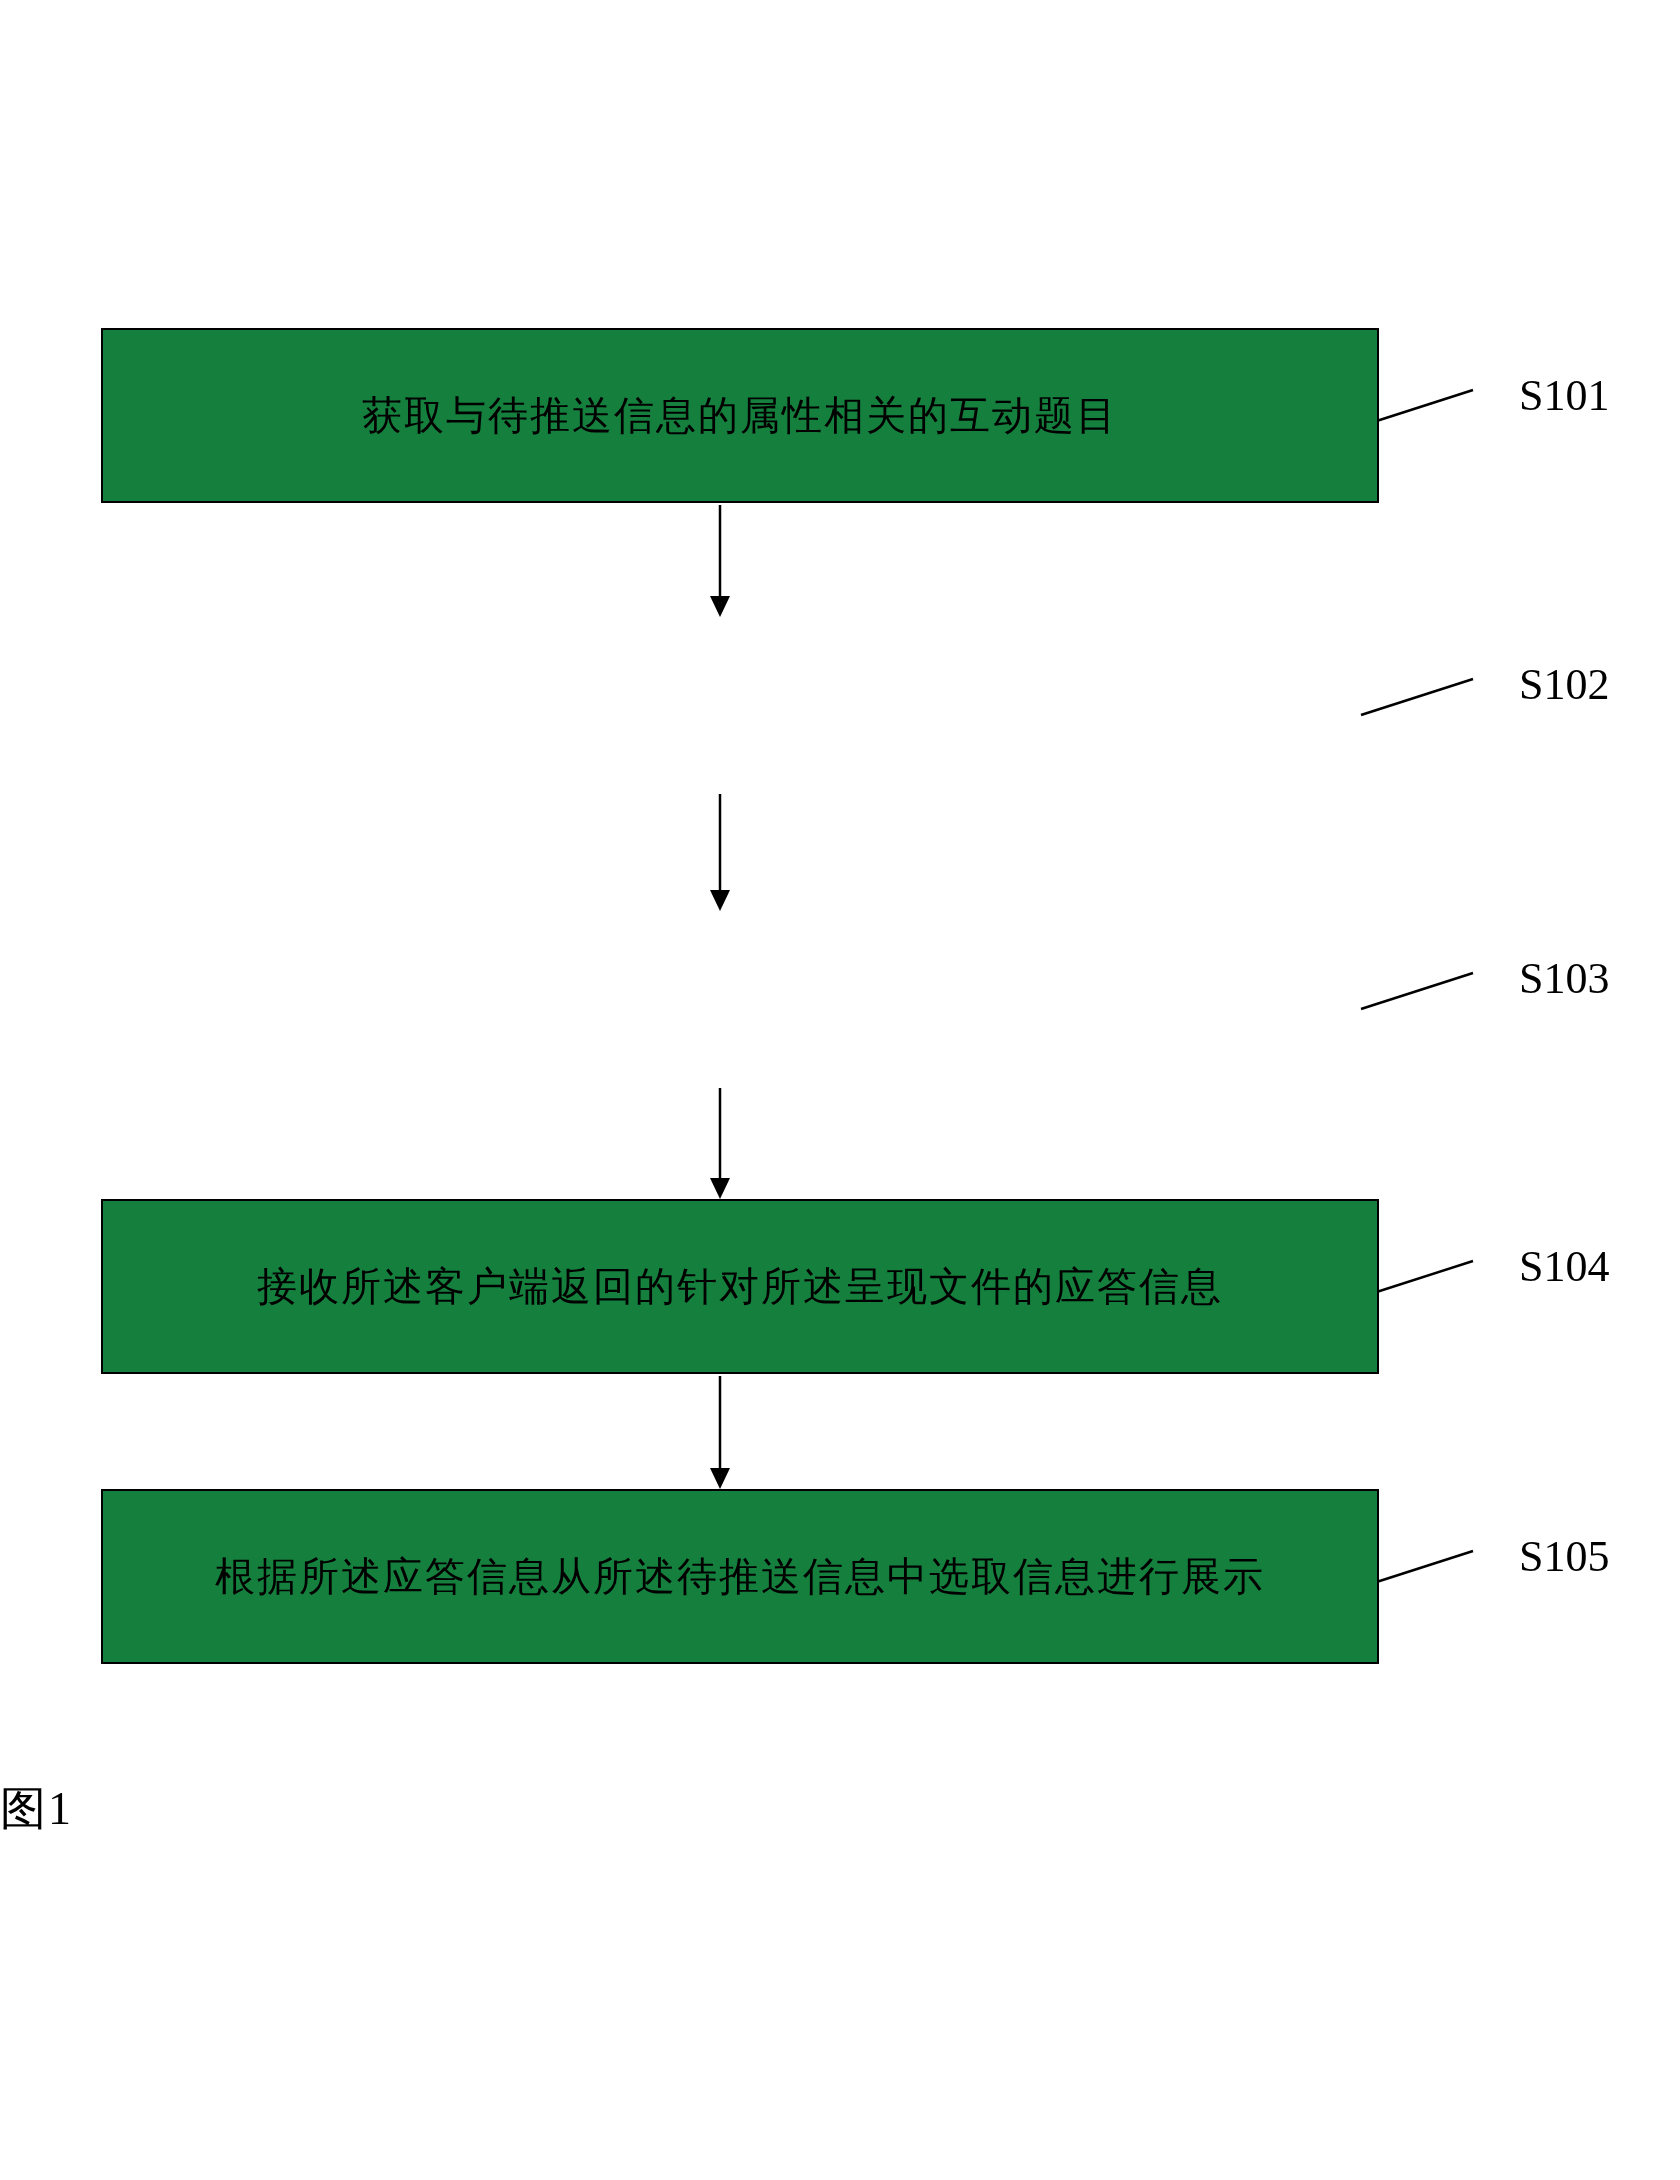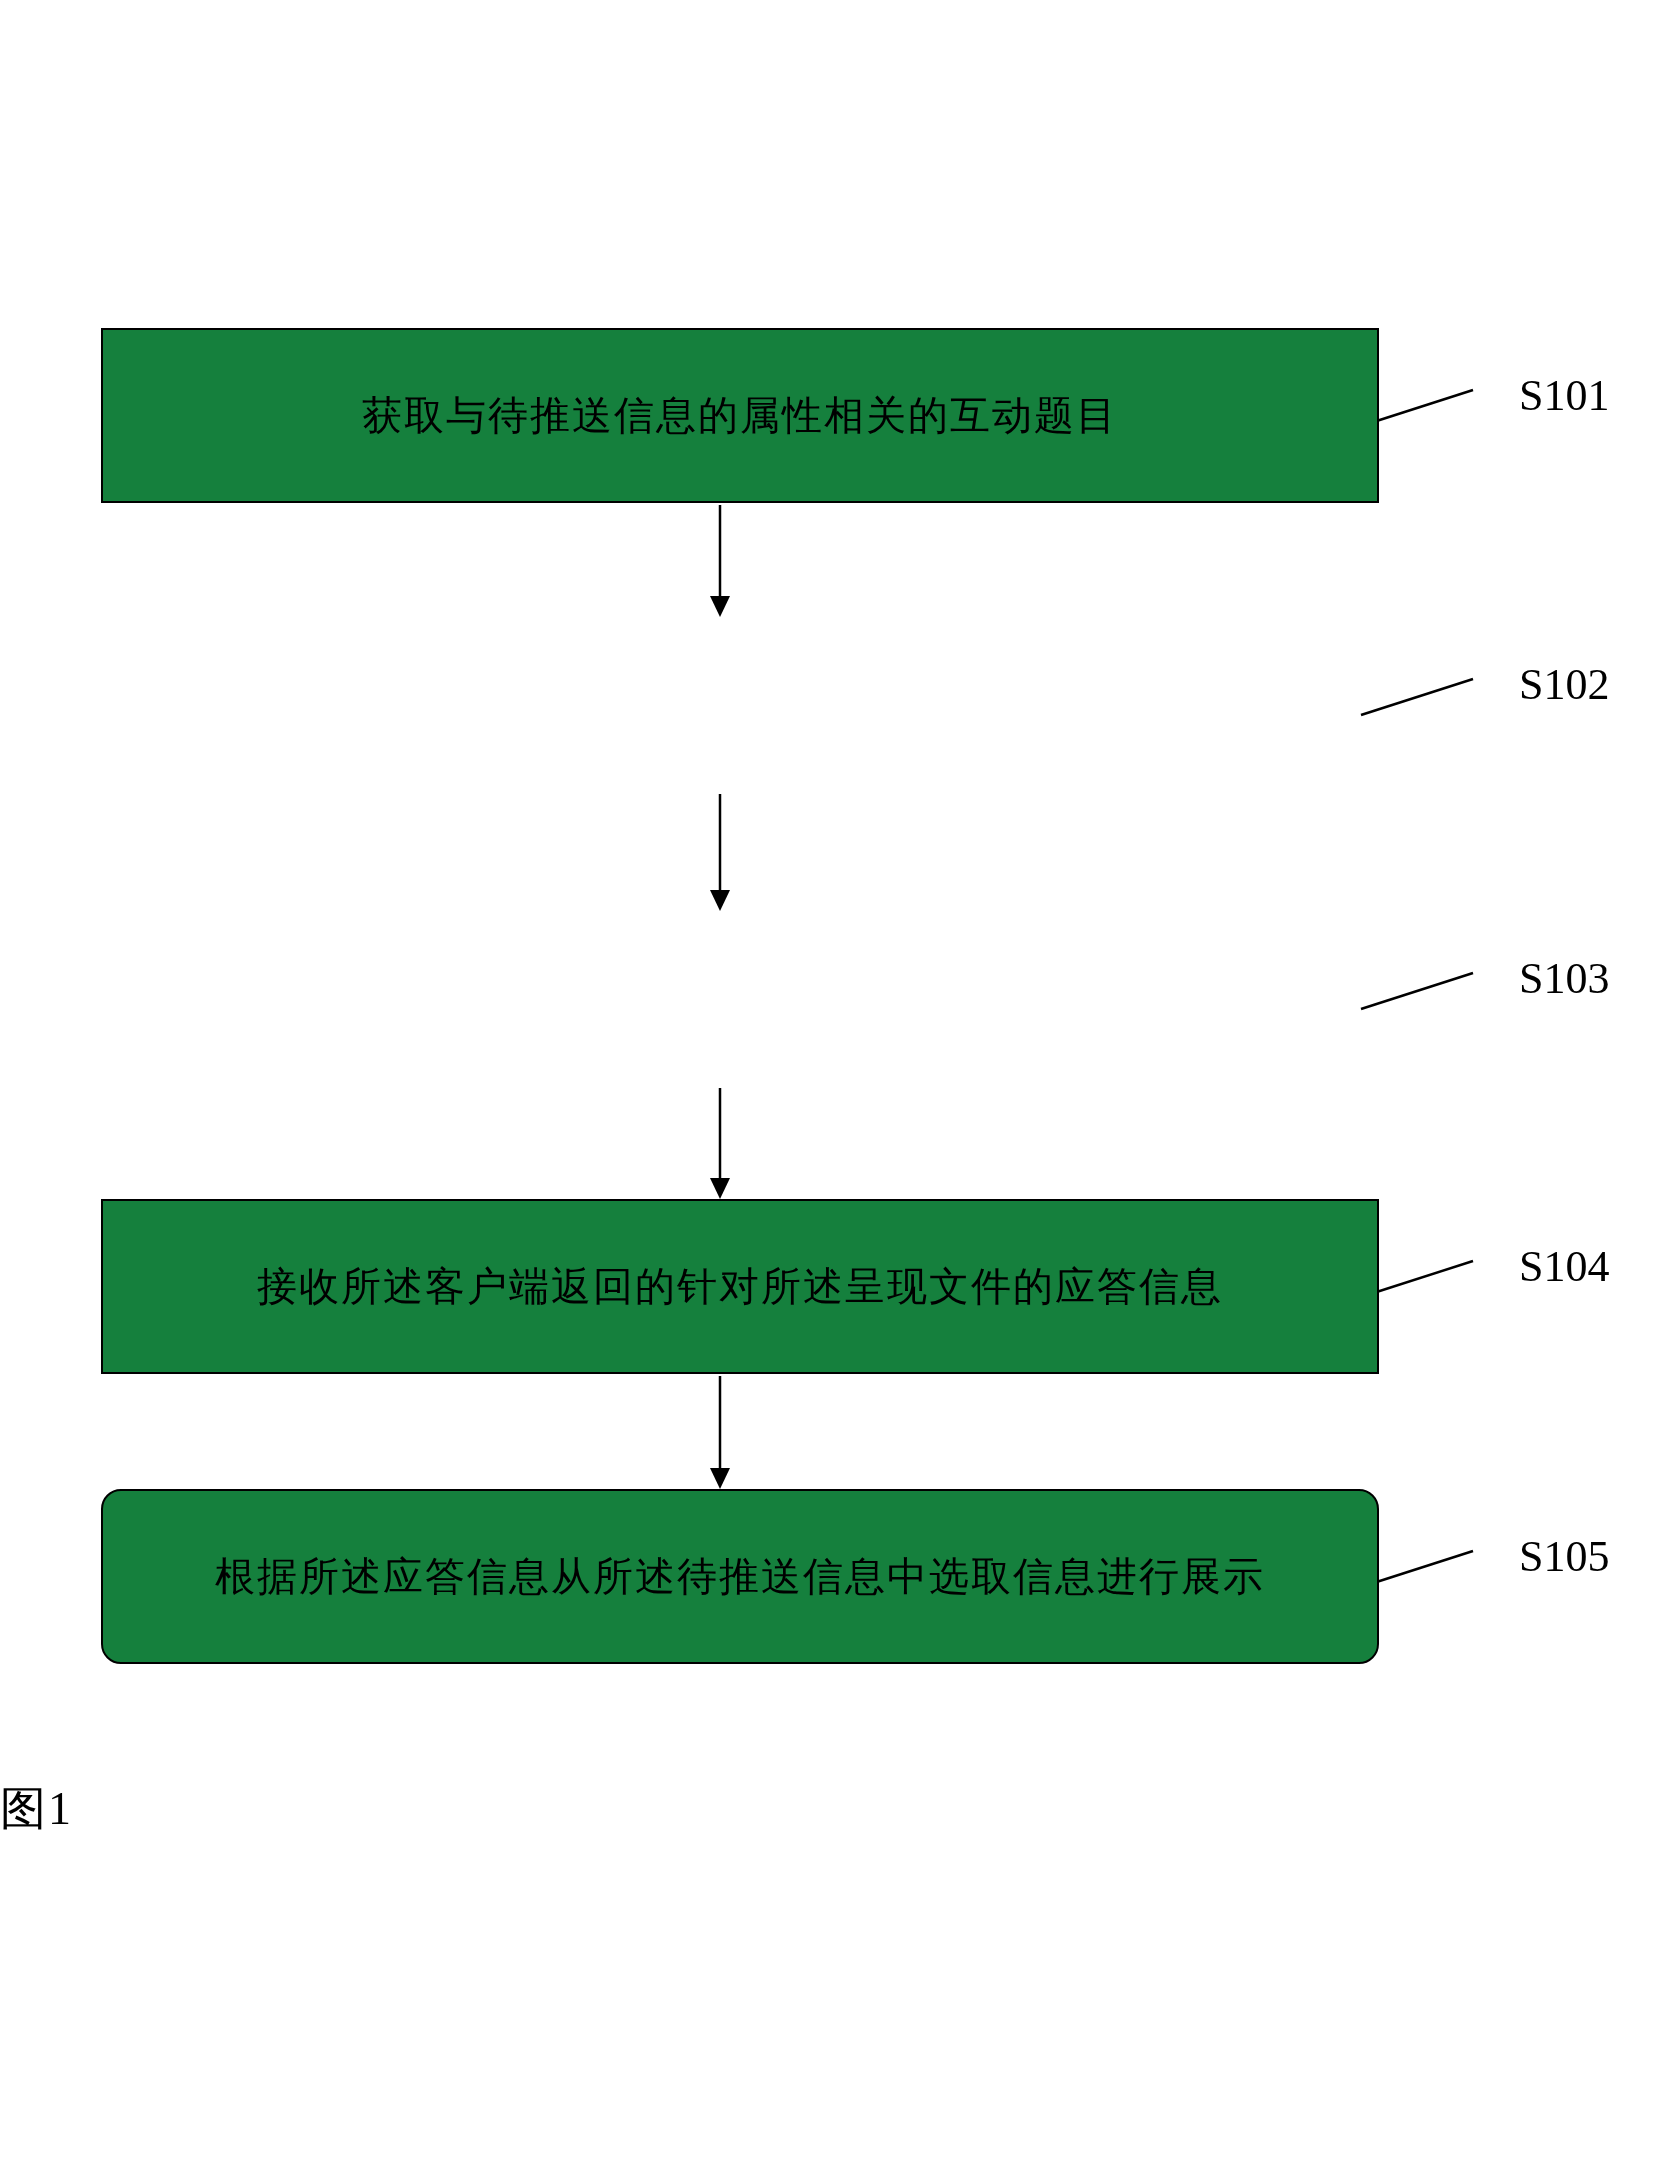--- a/index.html
+++ b/index.html
@@ -58,21 +58,21 @@
     width: 1660px;
     text-align: left;
     font-size: 46px;
     color: #000000;
     letter-spacing: 2px;
   }
   .b1 { top: 328px; }
   .b2 { top: 617px; }
   .b3 { top: 911px; }
   .b4 { top: 1199px; }
-  .b5 { top: 1489px; border-radius: 20px; }
+  .b5 { top: 1489px; }
   .l1 { top: 370px; }
   .l2 { top: 659px; }
   .l3 { top: 953px; }
   .l4 { top: 1241px; }
   .l5 { top: 1531px; }
 </style>
 </head>
 <body>
 
 <div class="page">

